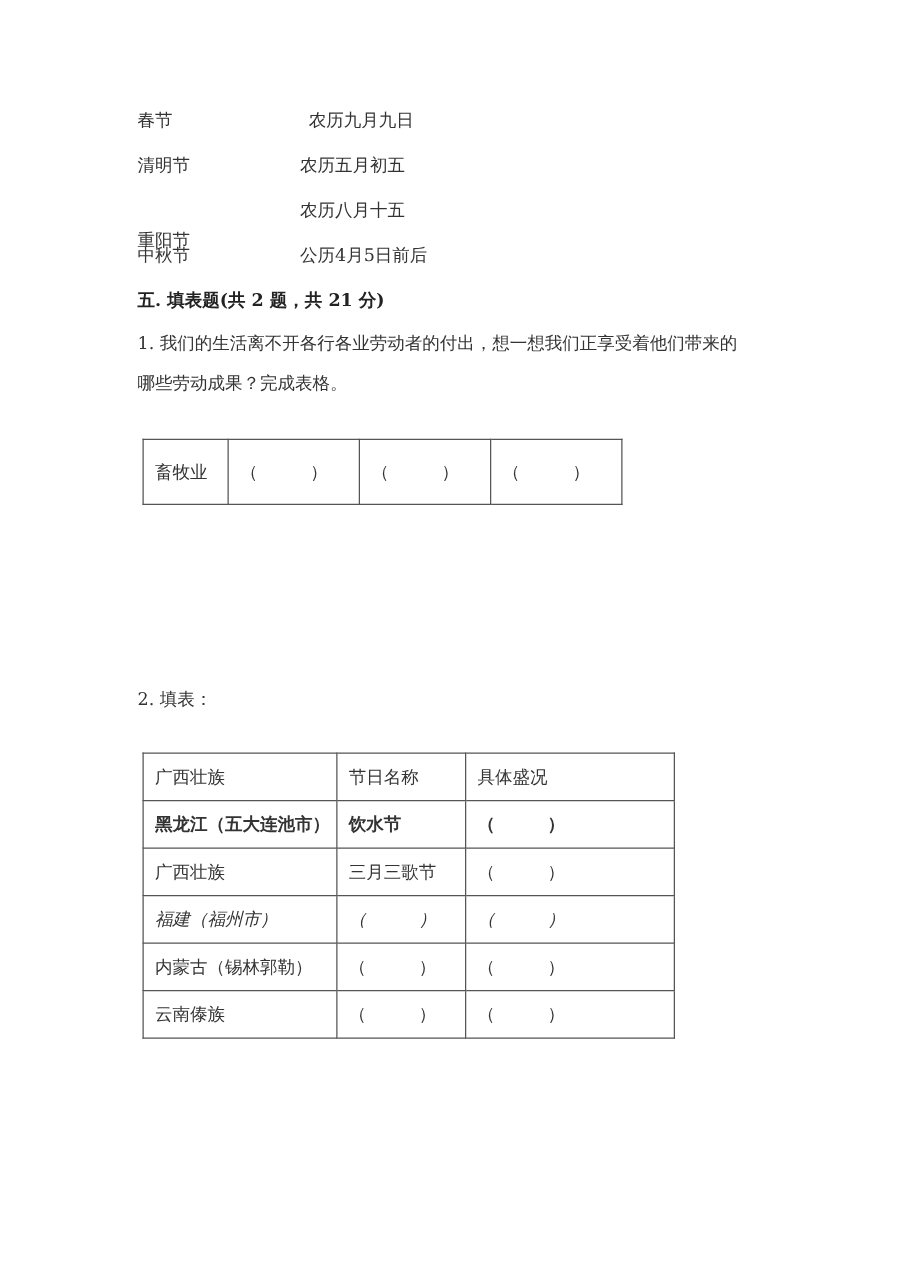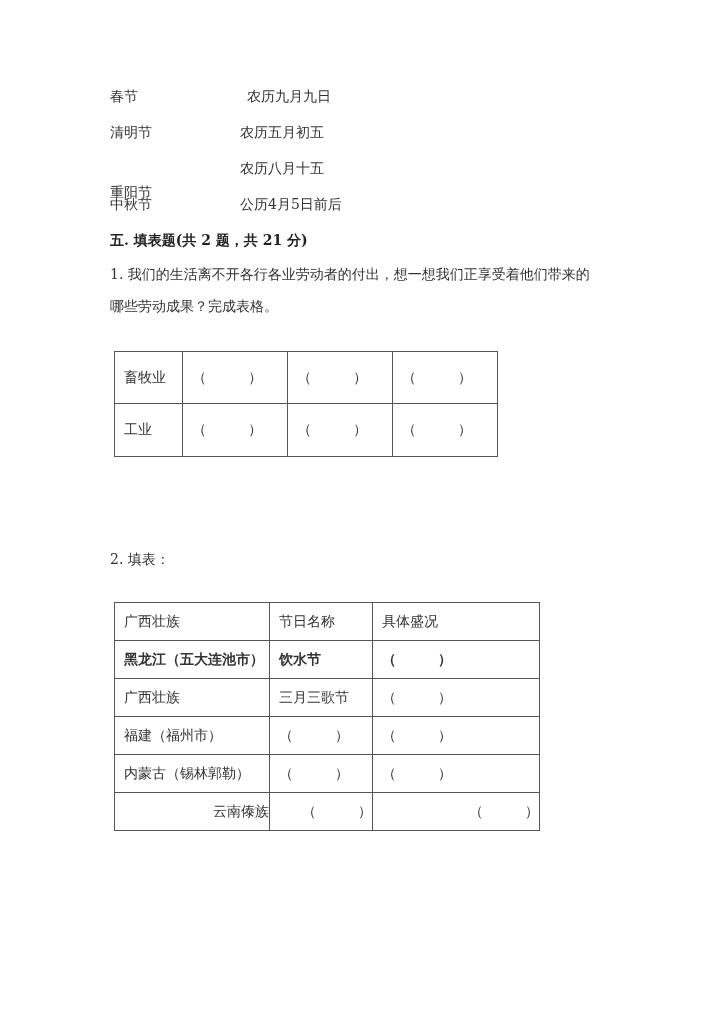--- a/index.html
+++ b/index.html
@@ -30,26 +30,20 @@
 <div class="line" style="top:298px; left:110px;">哪些劳动成果？完成表格。</div>
 
 <table style="top:351px; left:114px; width:384px;">
   <tbody>
   <tr style="height:52px;">
     <td>畜牧业</td>
     <td>（　　　）</td>
     <td>（　　　）</td>
     <td>（　　　）</td>
   </tr>
-  <tr style="height:53px;">
-    <td>工业</td>
-    <td>（　　　）</td>
-    <td>（　　　）</td>
-    <td>（　　　）</td>
-  </tr>
 </tbody>
   </table>
 
 <div class="line" style="top:551px; left:110px;">2. 填表：</div>
 
 <table style="top:602px; left:114px; width:426px;">
   <tbody>
       <tr style="height:38px;">
     <td style="width:145px;">广西壮族</td>
     <td style="width:93px;">节日名称</td>
@@ -58,29 +52,29 @@
   <tr style="height:38px;font-weight:bold;">
     <td>黑龙江（五大连池市）</td>
     <td>饮水节</td>
     <td>（　　　）</td>
   </tr>
   <tr style="height:38px;">
     <td>广西壮族</td>
     <td>三月三歌节</td>
     <td>（　　　）</td>
   </tr>
-  <tr style="height:38px;">
+  <tr style="height:38px;font-style:italic;">
     <td>福建（福州市）</td>
     <td>（　　　）</td>
     <td>（　　　）</td>
   </tr>
   <tr style="height:38px;">
     <td>内蒙古（锡林郭勒）</td>
     <td>（　　　）</td>
     <td>（　　　）</td>
   </tr>
-  <tr style="height:38px;text-align:right;">
+  <tr style="height:38px;">
     <td>云南傣族</td>
     <td>（　　　）</td>
     <td>（　　　）</td>
   </tr>
 </tbody>
   </table>
 
 </body></html>

